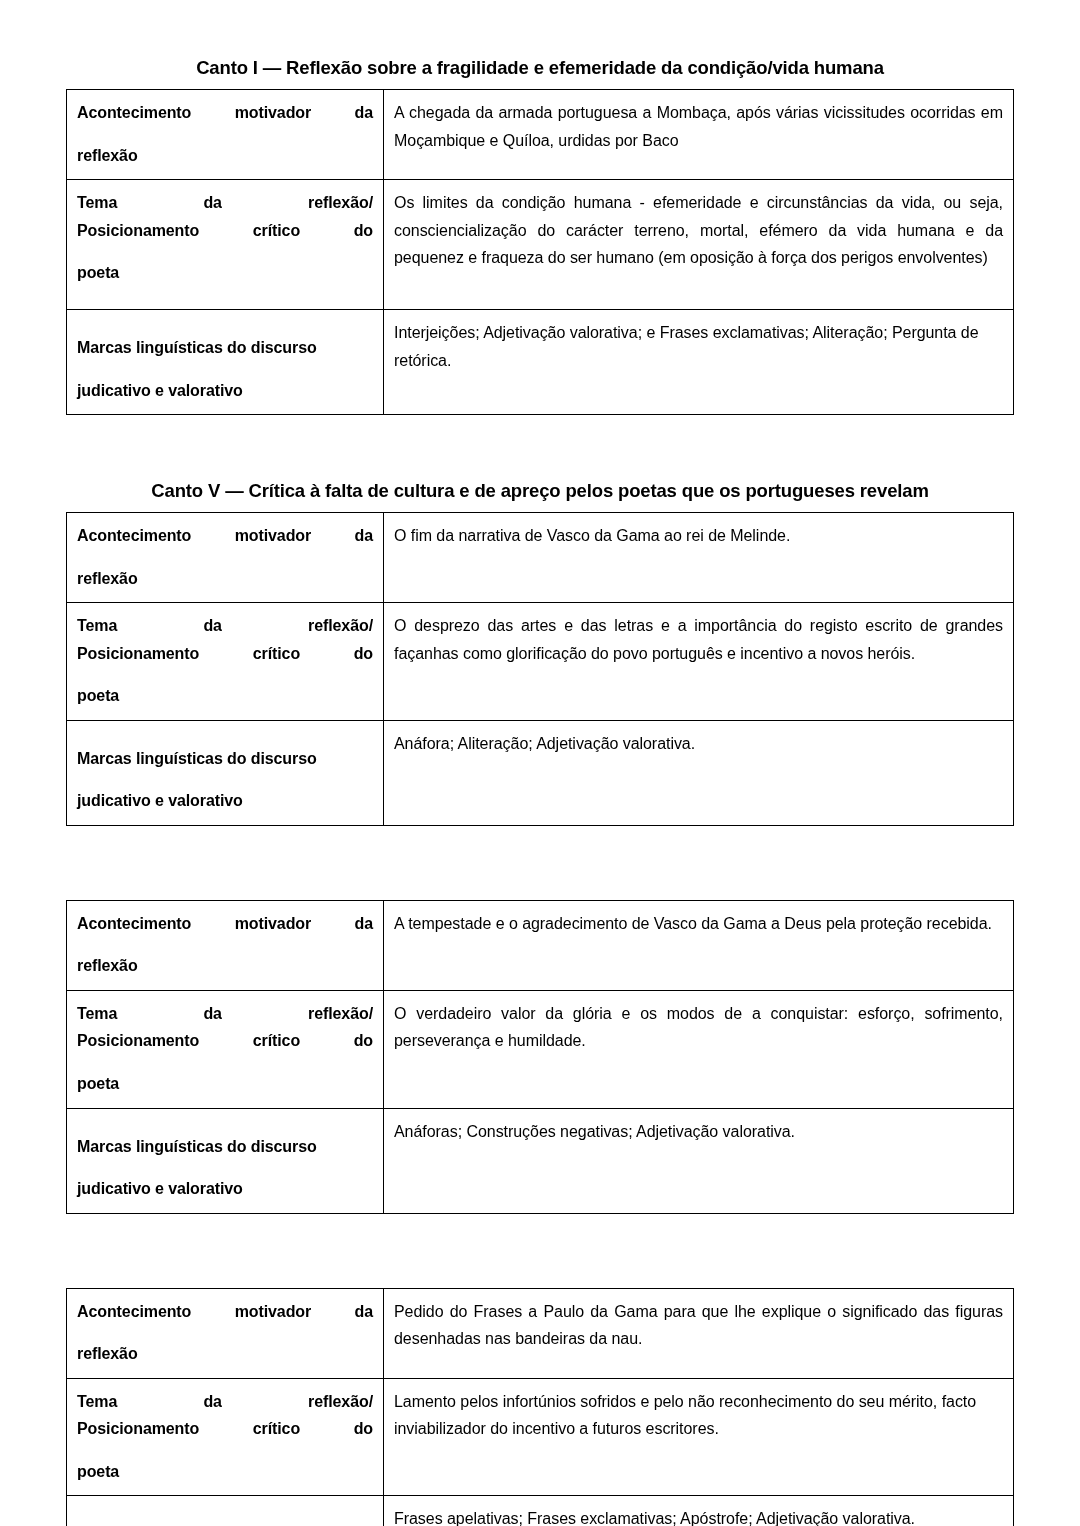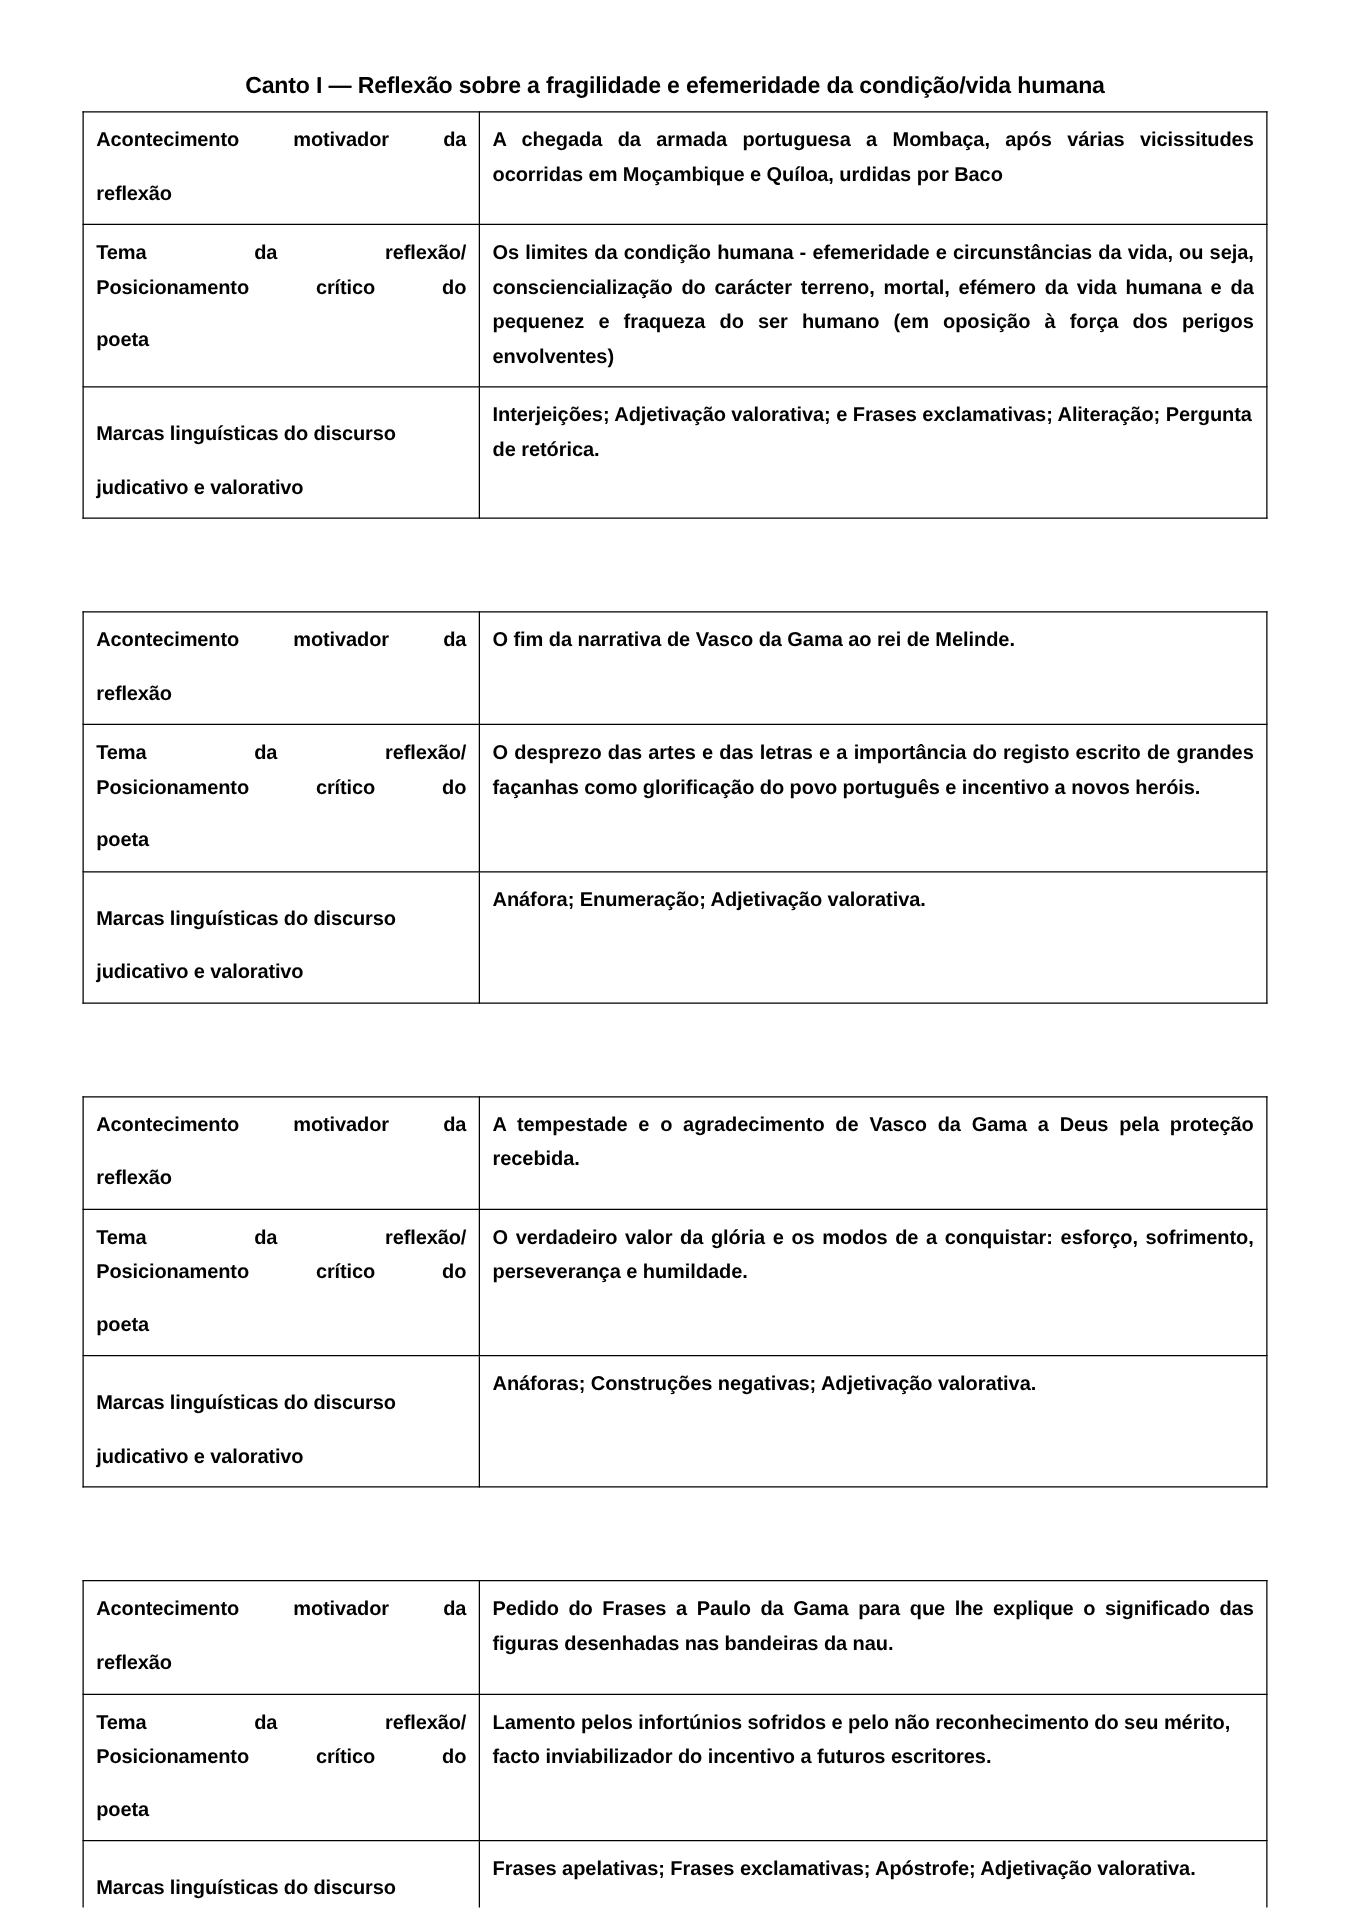--- a/index.html
+++ b/index.html
@@ -59,21 +59,21 @@
     padding-right: 11px;
   }
   td.label .lastline {
     text-align: left;
     text-align-last: left;
     display: block;
     margin-top: 15px;
   }
   td.value {
     text-align: justify;
-    font-weight: bold;
+    font-weight: normal;
     letter-spacing: -0.05px;
     padding-left: 11px;
     padding-right: 9px;
   }
   td.value.nojust {
     text-align: left;
   }
   .gap-a { height: 64px; }
   .gap-b { height: 10px; }
 </style>
@@ -108,20 +108,21 @@
                 <span class="lastline">Marcas linguísticas do discurso</span>
                 <span class="lastline">judicativo e valorativo</span>
               </td>
               <td class="value nojust"> Interjeições; Adjetivação valorativa; e Frases exclamativas; Aliteração; Pergunta de retórica.</td>
             </tr>
           </tbody>
         </table>
       </div>
       <div class="gap-a"></div>
       <div class="section">
+        <div class="section-title">Canto V — Crítica à falta de cultura e de apreço pelos poetas que os portugueses revelam</div>
         <div class="gap-b"></div>
         <table class="canto">
           <tbody>
             <tr>
               <td class="label" style="height: 68px;">
                 <span style="display: block; text-align: justify; text-align-last: justify;">Acontecimento motivador da</span>
                 <span class="lastline">reflexão</span>
               </td>
               <td class="value nojust">O fim da narrativa de Vasco da Gama ao rei de Melinde.</td>
             </tr>
@@ -131,21 +132,21 @@
                 <span style="display: block; text-align: justify; text-align-last: justify;">Posicionamento crítico do</span>
                 <span class="lastline">poeta</span>
               </td>
               <td class="value">O desprezo das artes e das letras e a importância do registo escrito de grandes façanhas como glorificação do povo português e incentivo a novos heróis.</td>
             </tr>
             <tr>
               <td class="label" style="height: 68px;">
                 <span class="lastline">Marcas linguísticas do discurso</span>
                 <span class="lastline">judicativo e valorativo</span>
               </td>
-              <td class="value nojust"> Anáfora; Enumeração; Adjetivação valorativa.</td>
+              <td class="value nojust"> Anáfora; Aliteração; Adjetivação valorativa.</td>
             </tr>
           </tbody>
         </table>
       </div>
       <div class="gap-a"></div>
       <div class="section">
         <div class="gap-b"></div>
         <table class="canto">
           <tbody>
             <tr>

